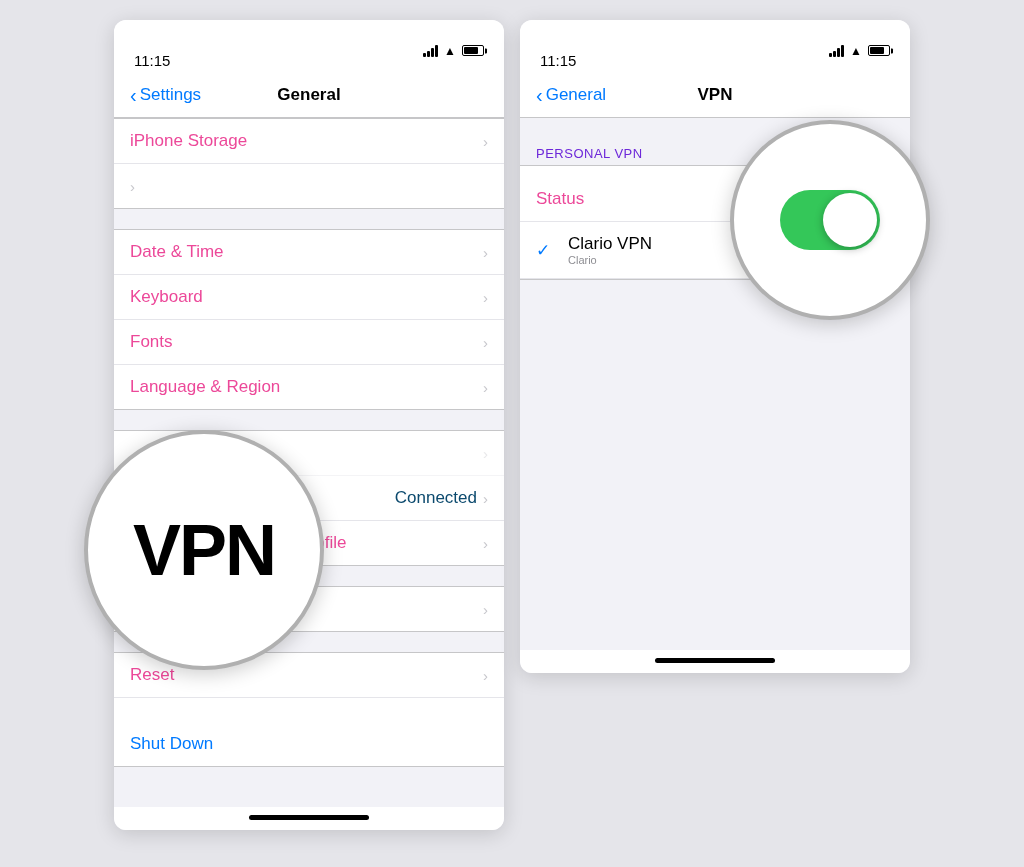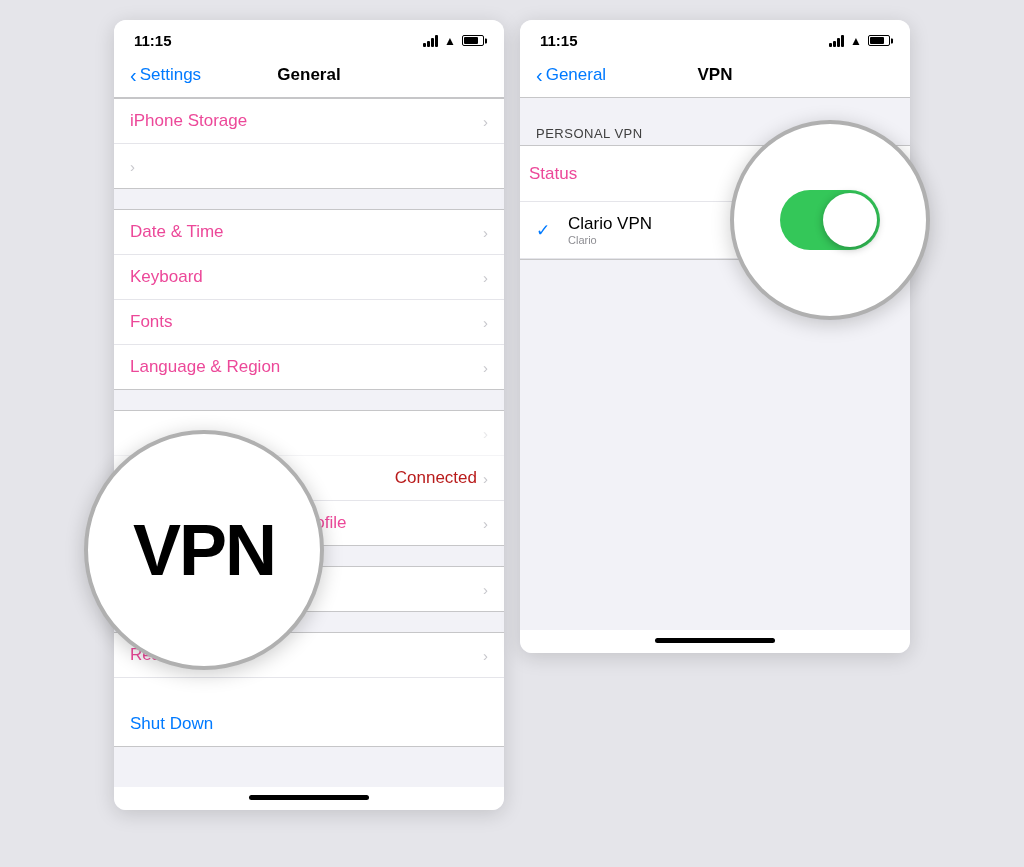--- a/index.html
+++ b/index.html
@@ -26,21 +26,21 @@
     
     .status-bar {
       background: white;
       display: flex;
       justify-content: space-between;
       align-items: center;
       padding: 12px 20px 8px;
       font-size: 15px;
       font-weight: 600;
     }
-    .status-time { font-weight: 700; font-size: 15px; }
+    .status-time { font-weight: 400; font-size: 15px; margin-top: 20px; }
     .status-icons { display: flex; align-items: center; gap: 6px; font-size: 13px; }
     .signal-bars { display: flex; align-items: flex-end; gap: 1px; }
     .signal-bars span {
       background: #000;
       width: 3px;
       border-radius: 1px;
       display: inline-block;
     }
     .battery-icon {
       width: 22px; height: 11px;
@@ -192,21 +192,21 @@
       background: white;
       border-radius: 50%;
       position: absolute;
       right: 2px;
       box-shadow: 0 1px 4px rgba(0,0,0,0.3);
     }
 
     
     .section-header {
       font-size: 13px;
-      color: #404040;
+      color: #6d28d9;
       padding: 8px 16px 4px;
       text-transform: uppercase;
       letter-spacing: 0.5px;
       background: #f2f2f7;
     }
     .vpn-row {
       display: flex;
       align-items: center;
       padding: 12px 16px;
       background: white;
@@ -219,23 +219,23 @@
     .add-vpn-btn {
       color: #007aff;
       font-size: 17px;
       padding: 14px 16px;
       background: white;
       border-top: none;
       border-bottom: 1px solid #c6c6c8;
     }
     .status-row {
       display: flex;
-      align-items: center;
+      align-items: flex-end;
       justify-content: space-between;
-      padding: 12px 9px;
+      padding: 12px 16px;
       background: white;
       border-bottom: 1px solid #e5e5ea;
       min-height: 44px;
     }
 
     
     .home-indicator {
       background: white;
       display: flex;
       justify-content: center;
@@ -253,21 +253,21 @@
       display: flex;
       gap: 16px;
       position: relative;
       padding-bottom: 20px;
     }
 
     .left-phone { position: relative; }
     .right-phone { position: relative; }
 
     .blue-text { color: #007aff; margin-top: 24px; }
-    .connected-text { color: #b91c1c; font-size: 17px; }
+    .connected-text { color: #0c4a6e; font-size: 17px; }
   </style>
 </head>
 <body>
 
 <div class="screens-container">
 
   <div class="left-phone">
     <div class="phone-screen">
 
       <div class="status-bar">

